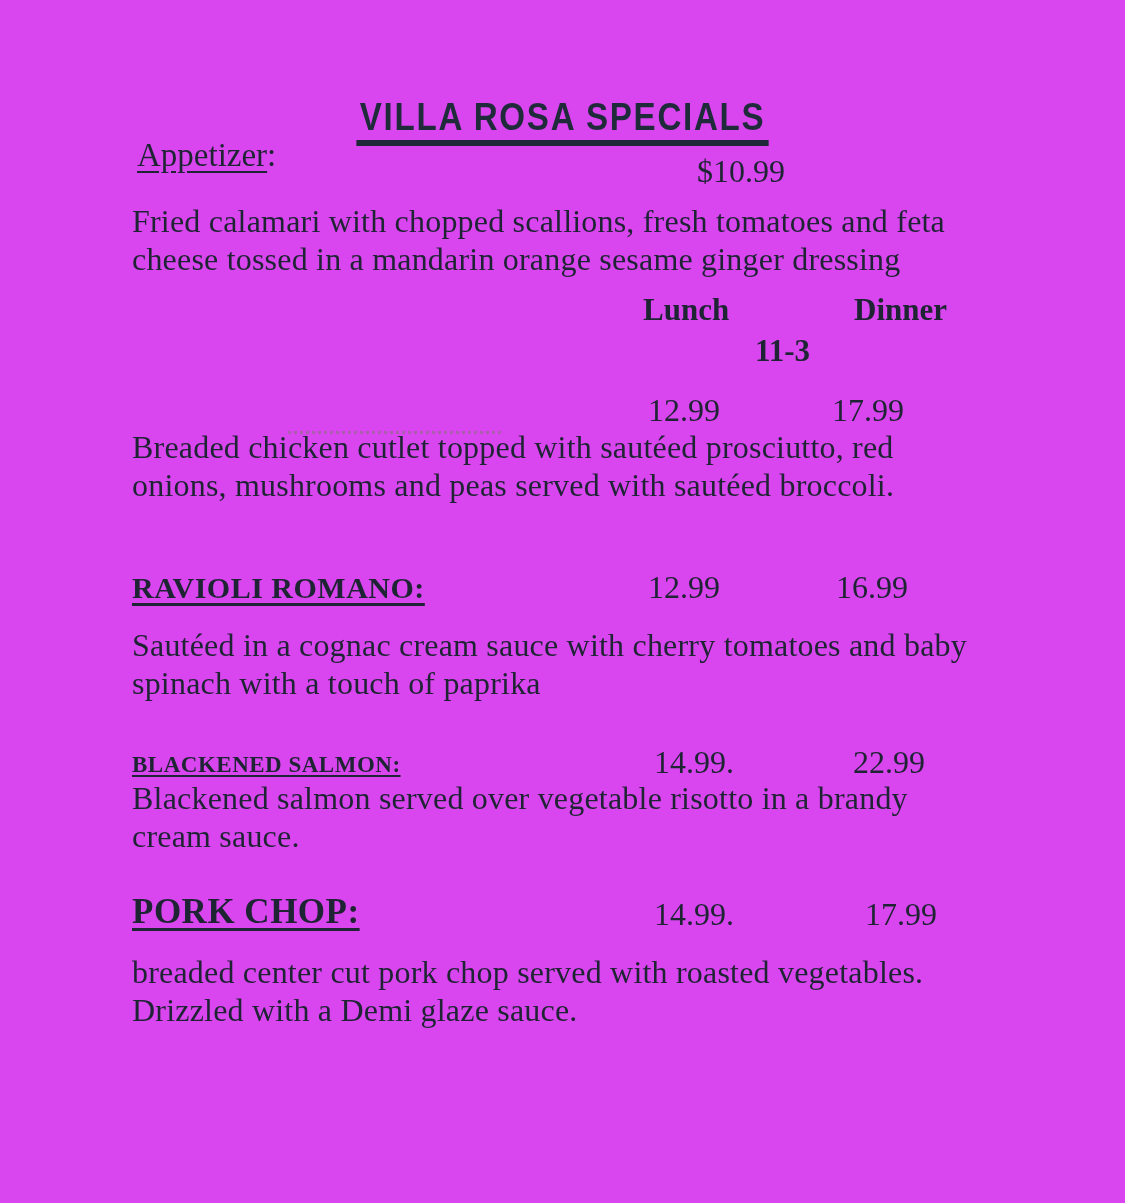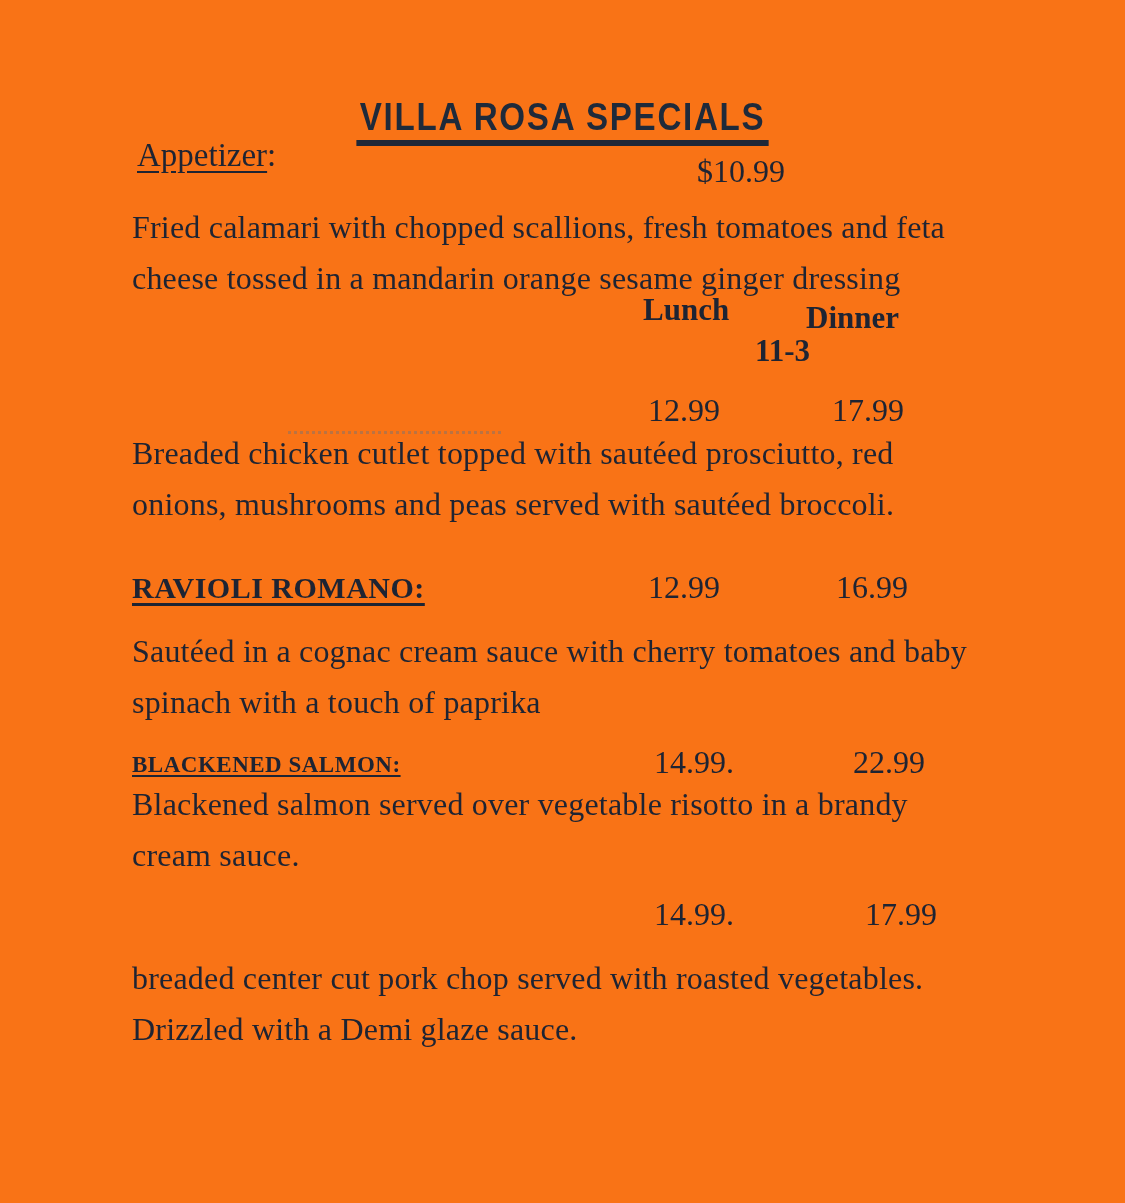--- a/index.html
+++ b/index.html
@@ -4,21 +4,21 @@
 <style>
   html, body { margin: 0; padding: 0; }
   body {
     width: 1125px; height: 1203px;
     font-family: "Liberation Serif", serif;
     background: #fcf4e7;
   }
   .page {
     position: relative;
     width: 1125px; height: 1203px;
-    background: #f97316;
+    background: #d946ef;
     color: #1e2433;
     overflow: hidden;
   }
   .abs { position: absolute; white-space: pre; }
 
   
   .title-wrap { position: absolute; top: 96px; left: 0; width: 100%; text-align: center; }
   .title {
     display: inline-block;
     font-family: "Liberation Sans", sans-serif;
@@ -36,30 +36,30 @@
   
   .appetizer-label { left: 137px; top: 137px; font-size: 33px; }
   .appetizer-label .u {
     text-decoration: underline;
     text-decoration-thickness: 2px;
     text-underline-offset: 5px;
   }
   .appetizer-price { left: 697px; top: 153px; font-size: 32px; }
   .desc {
     font-size: 32px;
-    line-height: 51px;
+    line-height: 38px;
     white-space: pre-line;
     letter-spacing: 0.2px;
   }
   .appetizer-desc { left: 132px; top: 202px; }
 
   
   .col-header { font-weight: 700; font-size: 31px; }
   .col-lunch  { left: 643px; top: 292px; }
-  .col-dinner { left: 806px; top: 292px; margin-top: 8px; }
+  .col-dinner { left: 854px; top: 292px; }
   .col-hours  { left: 755px; top: 333px; font-weight: 700; font-size: 31px; text-align: right; }
 
   
   .item-name {
     left: 132px;
     font-weight: 700;
     letter-spacing: 0.5px;
     text-decoration: underline;
     text-decoration-thickness: 3px;
     text-underline-offset: 5px;
@@ -120,18 +120,19 @@
   <div class="abs price pd-1">16.99</div>
   <div class="abs desc desc-ravioli">Sautéed in a cognac cream sauce with cherry tomatoes and baby
 spinach with a touch of paprika</div>
 
   <div class="abs item-name name-salmon">BLACKENED SALMON:</div>
   <div class="abs price pl-2">14.99.</div>
   <div class="abs price pd-2">22.99</div>
   <div class="abs desc desc-salmon">Blackened salmon served over vegetable risotto in a brandy
 cream sauce.</div>
 
+  <div class="abs item-name name-pork">PORK CHOP:</div>
   <div class="abs price pl-3">14.99.</div>
   <div class="abs price pd-3">17.99</div>
   <div class="abs desc desc-pork">breaded center cut pork chop served with roasted vegetables.
 Drizzled with a Demi glaze sauce.</div>
 
 </div>
 
 </body></html>

